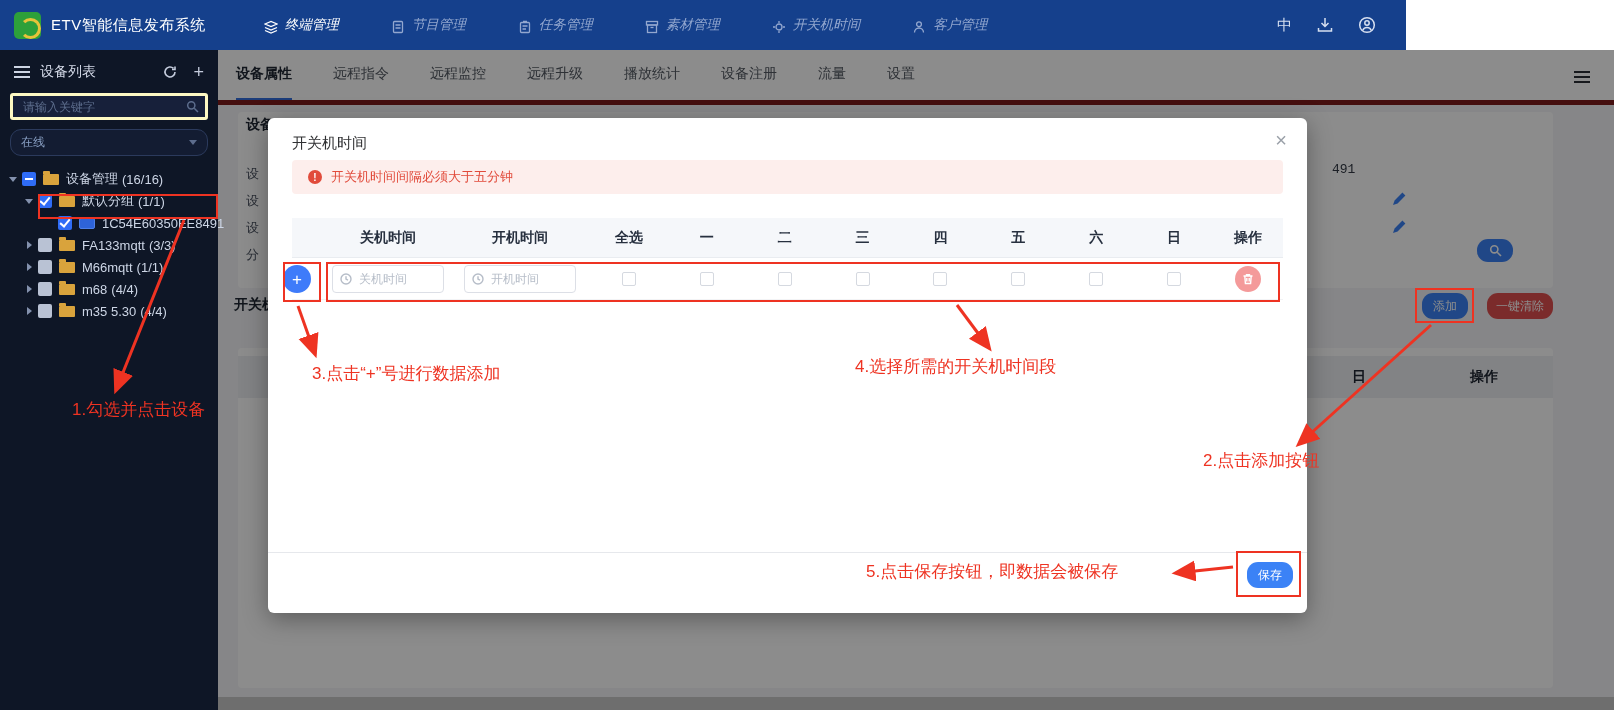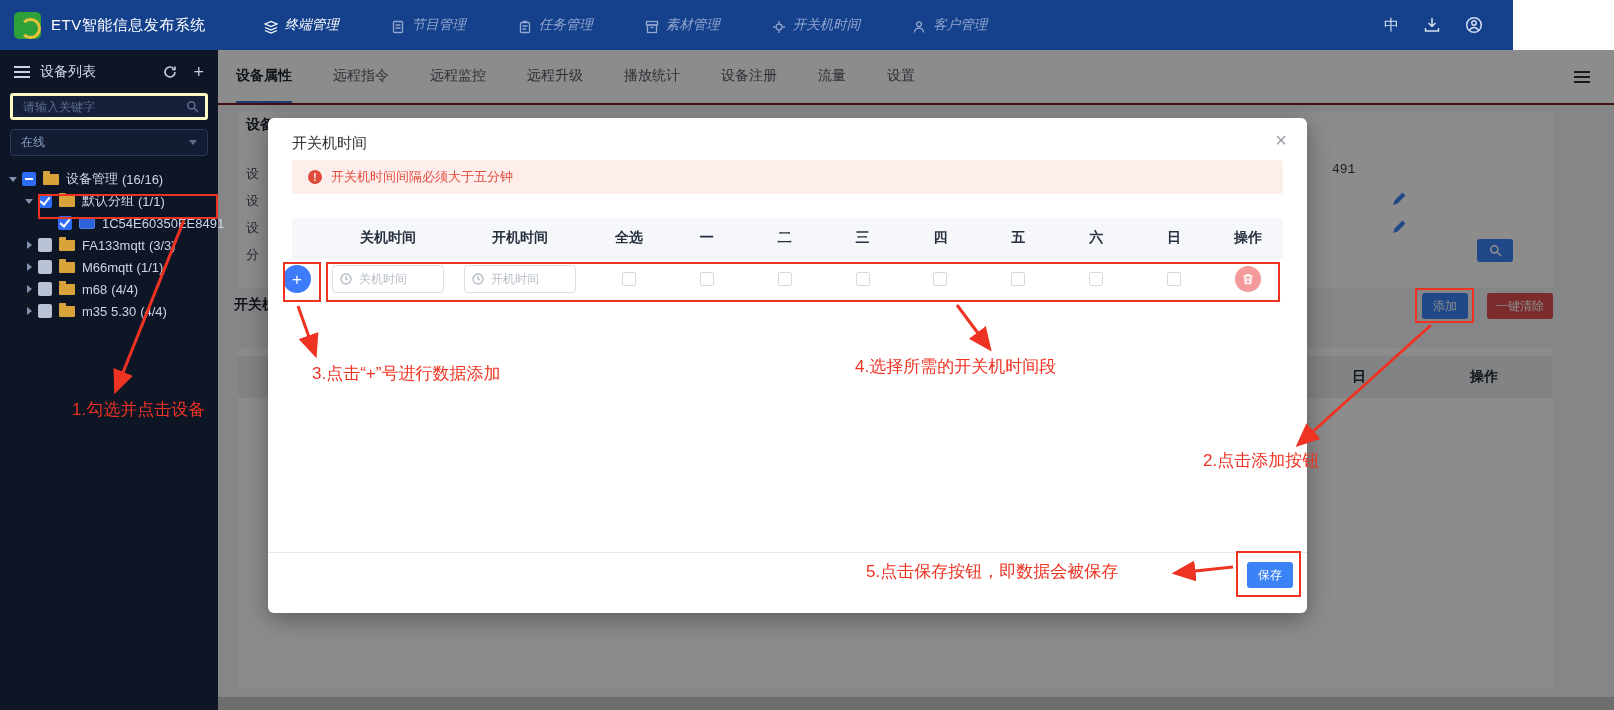--- a/index.html
+++ b/index.html
@@ -1,20 +1,20 @@
 <!DOCTYPE html>
 <html><head>
 <meta charset="utf-8">
 <style>
   * { box-sizing: border-box; margin: 0; padding: 0; }
   html,body { width:1614px; height:710px; }
   body { font-family:"Liberation Sans",sans-serif; position:relative; overflow:hidden; background:#fff; }
 
   
-  #navbar { position:absolute; left:0; top:0; width:1513px; height:50px; background:#15408c; display:flex; align-items:center; z-index:30; }
+  #navbar { position:absolute; left:0; top:0; width:1406px; height:50px; background:#15408c; display:flex; align-items:center; z-index:30; }
   .brand { display:flex; align-items:center; gap:10px; padding-left:14px; }
   .logo { width:27px; height:27px; border-radius:5px; background:#2da03a; position:relative; flex:0 0 auto; }
   .logo::after { content:""; position:absolute; left:6px; top:6px; width:15px; height:15px; border-radius:50%; border:3px solid #e7c33a; border-left-color:transparent; }
   .brand-name { color:#ffffff; font-size:15px; letter-spacing:0.5px; }
   .nav-menu { display:flex; margin-left:58px; gap:52px; }
   .nav-item { display:flex; align-items:flex-end; gap:7px; font-size:13.5px; color:#93a7cf; cursor:pointer;font-style:italic; }
   .nav-item.active { color:#ffffff; }
   .nav-item svg { width:14px; height:14px; stroke:currentColor; fill:none; stroke-width:1.3; }
   .nav-right { margin-left:auto; display:flex; align-items:center; gap:24px; padding-right:30px; color:#d6dff0; }
   .nav-lang { font-size:15px; }
@@ -26,52 +26,52 @@
   .burger { width:16px; height:12px; display:flex; flex-direction:column; justify-content:space-between; margin-right:10px; }
   .burger i { height:2px; background:#ccd4e3; display:block; }
   .sb-title { font-size:14px; color:#d4dae8; }
   .sb-tools { margin-left:auto; display:flex; gap:16px; align-items:center; }
   .sb-tools svg { width:14px; height:14px; stroke:#c3cbdc; fill:none; stroke-width:1.6; }
   .sb-plus { color:#c3cbdc; font-size:18px; line-height:14px; }
   .sb-search { position:relative; margin:2px 10px 0 10px; }
   .sb-search input { width:198px; height:27px; background:#17203a; border:3px solid #fef9c3; border-radius:3px; color:#8193b5; font-size:12px; padding:0 30px 0 10px; outline:none; }
   .sb-search input::placeholder { color:#5d6d8d; }
   .sb-search svg { position:absolute; right:9px; top:7px; width:13px; height:13px; stroke:#5d6d8d; fill:none; stroke-width:1.5; }
-  .sb-select { margin:9px 10px 0 10px; height:27px; border:1px solid #2b3a5c; border-radius:4px; display:flex; align-items:center; padding:0 10px; color:#8aa0c4; font-size:12px; background:#131c32; }
+  .sb-select { margin:9px 10px 0 10px; height:27px; border:1px solid #2b3a5c; border-radius:11px; display:flex; align-items:center; padding:0 10px; color:#8aa0c4; font-size:12px; background:#131c32; }
   .chev { margin-left:auto; width:0; height:0; border-left:4px solid transparent; border-right:4px solid transparent; border-top:5px solid #5d6d8d; }
   .tree { margin-top:12px; }
   .tree-row { height:22px; display:flex; align-items:center; font-size:13px; color:#cdd6e6; white-space:nowrap; cursor:pointer; }
   .lvl0 { padding-left:8px; } .lvl1 { padding-left:24px; } .lvl2 { padding-left:58px; }
   .caret { width:10px; height:10px; margin-right:4px; position:relative; flex:0 0 auto; }
   .caret.down::after { content:""; position:absolute; left:1px; top:3px; border-left:4px solid transparent; border-right:4px solid transparent; border-top:5px solid #8391ad; }
   .caret.right::after { content:""; position:absolute; left:3px; top:1px; border-top:4px solid transparent; border-bottom:4px solid transparent; border-left:5px solid #8391ad; }
   .cb { width:14px; height:14px; border-radius:2px; margin-right:7px; position:relative; flex:0 0 auto; }
   .cb.un { background:#b9c2d4; }
   .cb.chk, .cb.ind { background:#2f6cf6; }
   .cb.chk::after { content:""; position:absolute; left:4px; top:1px; width:4px; height:8px; border-right:2px solid #fff; border-bottom:2px solid #fff; transform:rotate(40deg); }
   .cb.ind::after { content:""; position:absolute; left:3px; top:6px; width:8px; height:2px; background:#fff; }
   .folder { width:16px; height:11px; background:#d9a33c; border-radius:1px; margin-right:7px; position:relative; flex:0 0 auto; }
   .folder::before { content:""; position:absolute; left:0; top:-3px; width:7px; height:3px; background:#d9a33c; border-radius:1px 1px 0 0; }
   .devicon { width:16px; height:11px; background:#2e63d8; border:1px solid #4d7fe8; border-radius:2px; margin-right:7px; flex:0 0 auto; }
   .t-count { margin-left:4px; }
 
   
   #main { position:absolute; left:218px; top:50px; width:1396px; height:660px; background:#f4f5f7; z-index:1; }
-  .tabbar { position:absolute; left:0; top:0; width:1396px; height:55px; background:#fff; border-bottom:2px solid #7f1d1d; display:flex; align-items:stretch; padding-left:18px; gap:41px; }
+  .tabbar { position:absolute; left:0; top:0; width:1396px; height:55px; background:#fff; border-bottom:5px solid #7f1d1d; display:flex; align-items:stretch; padding-left:18px; gap:41px; }
   .tab { font-size:14px; color:#545a63; display:flex; align-items:center; cursor:pointer; border-bottom:2px solid transparent; }
   .tab.active { color:#1f2733; font-weight:bold; border-bottom:2px solid #3370de; }
   .tab-more { position:absolute; right:24px; top:21px; width:16px; height:12px; display:flex; flex-direction:column; justify-content:space-between; cursor:pointer; }
   .tab-more i { height:2px; background:#2b2f36; display:block; }
   .card1 { position:absolute; left:20px; top:62px; width:1315px; height:176px; background:#fff; border-radius:4px; }
   .sec-frag { position:absolute; left:8px; top:4px; font-size:14px; font-weight:bold; color:#202733; }
   .fld { position:absolute; left:8px; font-size:13px; color:#4a5260; }
   .idfrag { position:absolute; left:1094px; top:50px; font-size:13px; color:#333a45;font-family:Liberation Mono, monospace; }
   .pencil { position:absolute; left:1154px; width:14px; height:14px; cursor:pointer; }
   .pencil svg { width:14px; height:14px; fill:#3b82f6; }
-  .btn { display:flex; align-items:center; justify-content:center; color:#fff; font-size:12px; border-radius:3px; cursor:pointer; }
+  .btn { display:flex; align-items:center; justify-content:center; color:#fff; font-size:12px; border-radius:11px; cursor:pointer; }
   .search-btn { position:absolute; left:1239px; top:127px; width:36px; height:23px; background:#3b82f6; }
   .search-btn svg { width:13px; height:13px; stroke:#fff; fill:none; stroke-width:1.6; }
   .sec2-title { position:absolute; left:16px; top:246px; font-size:14px; font-weight:bold; color:#1f2733; }
   .add-btn { position:absolute; left:1204px; top:243px; width:46px; height:26px; background:#3b82f6; }
   .clear-btn { position:absolute; left:1269px; top:243px; width:66px; height:26px; background:#e04f4f; }
   .card2 { position:absolute; left:20px; top:298px; width:1315px; height:340px; background:#fff; border-radius:4px; }
   .card2-head { position:absolute; left:0; top:8px; width:1315px; height:42px; background:#edeff2; }
   .bg-th { position:absolute; top:12px; font-size:14px; font-weight:bold; color:#202733; }
   .bottom-strip { position:absolute; left:0; top:647px; width:1396px; height:13px; background:#c9c9c9; }
 

